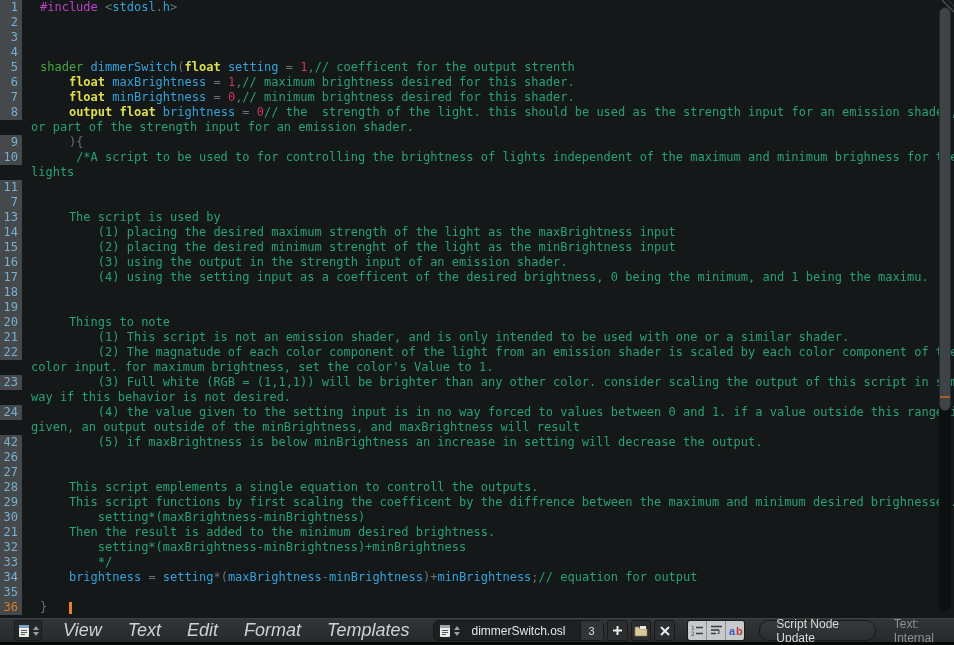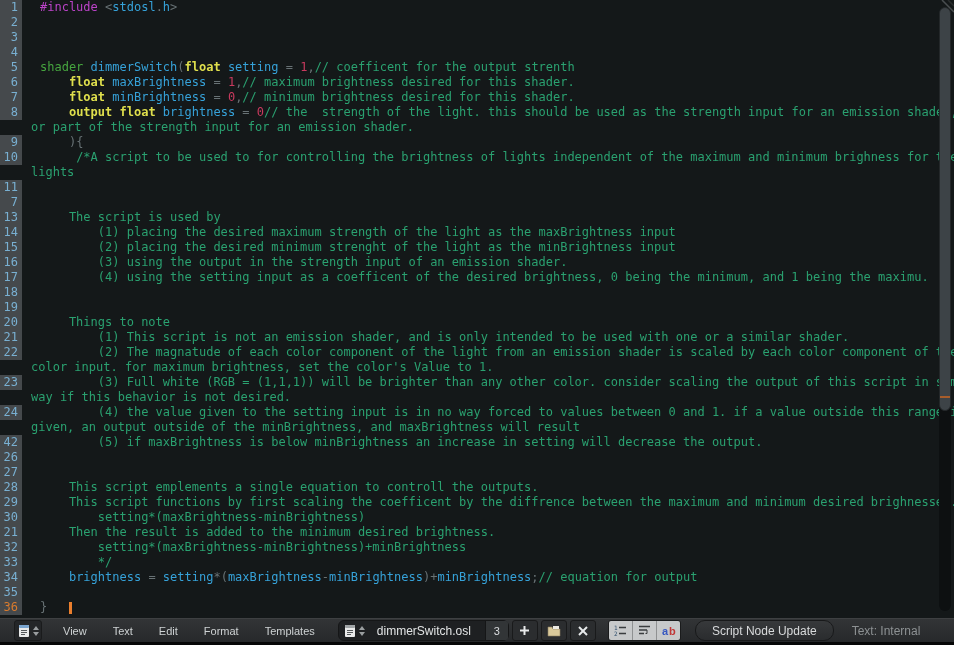--- a/index.html
+++ b/index.html
@@ -34,21 +34,21 @@
   .sb-marker{position:absolute;top:389px;left:1px;right:1px;height:2px;background:#a75d2b;}
   
   .grip{position:absolute;pointer-events:none;}
   .grip.tr{top:0;right:0;}
   .grip.bl{bottom:14px;left:0;}
   
   .bottom-black{position:absolute;left:0;right:0;bottom:0;height:3px;background:#060707;}
   .header{position:absolute;left:0;right:0;bottom:3px;height:24px;
           background:linear-gradient(#323436,#27292b);border-top:1px solid #3e4042;
           box-sizing:border-box;display:flex;align-items:center;padding:0 6px;}
-  .menu{color:#ced2d3;font-size:11px;padding:0 13px;cursor:default;}
+  .menu{color:#ced2d3;font-size:18px;padding:0 13px;cursor:default;font-style:italic;}
   .iconbtn{height:19px;background:#242628;border:1px solid #1a1b1c;border-radius:3px;
            display:flex;align-items:center;padding:0 2px;gap:2px;margin:0 2px;}
   .arrows{display:flex;flex-direction:column;gap:2px;align-items:center;}
   .arr-up{width:0;height:0;border-left:3px solid transparent;border-right:3px solid transparent;
           border-bottom:4px solid #9a9ea0;}
   .arr-dn{width:0;height:0;border-left:3px solid transparent;border-right:3px solid transparent;
           border-top:4px solid #9a9ea0;}
   .dbblock{display:flex;align-items:center;height:19px;background:#1e2022;
            border:1px solid #151617;border-radius:6px;margin-left:10px;}
   .dbname{color:#e2e4e5;font-size:12px;padding:0 10px;min-width:98px;}

